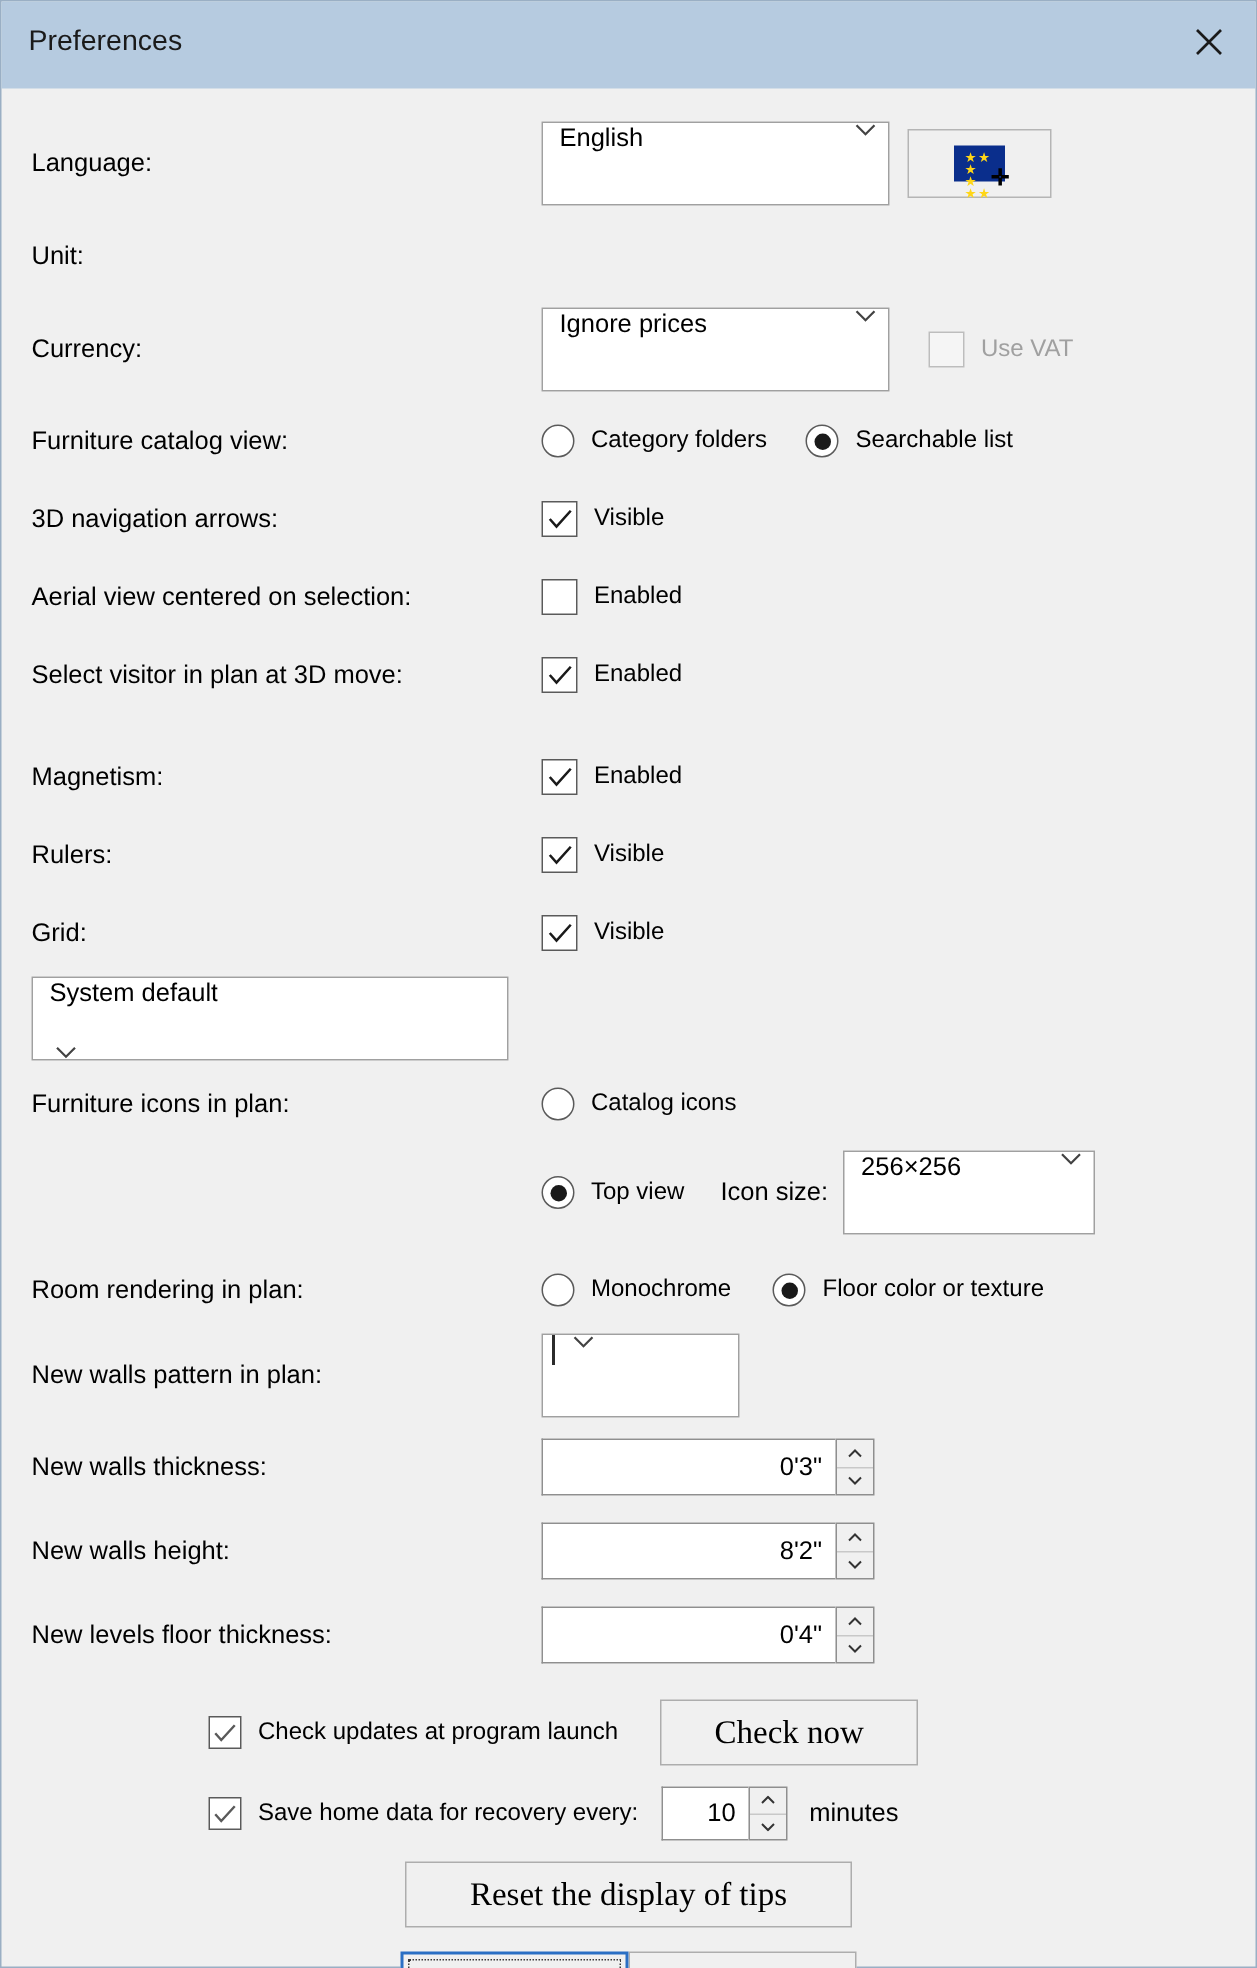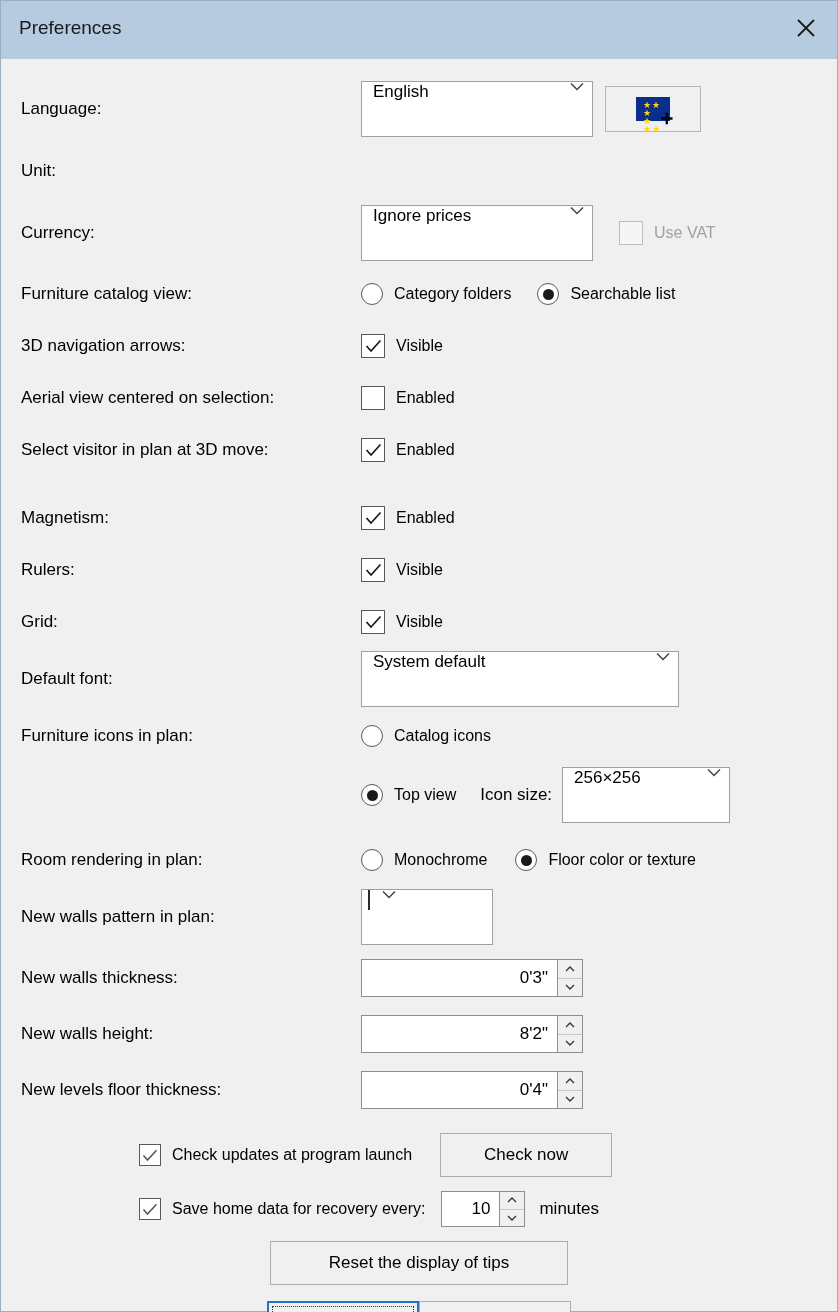--- a/index.html
+++ b/index.html
@@ -87,21 +87,21 @@
     display: flex;
     align-items: center;
     justify-content: center;
     color: #444;
   }
   .chev svg { display: block; }
 
   .combo-lang { width: 232px; }
   .combo-unit { width: 232px; }
   .combo-cur  { width: 232px; }
-  .combo-font { width: 318px; }
+  .combo-font { width: 318px; flex-direction: column; }
   .combo-icon { width: 168px; }
   .combo-pattern { width: 132px; padding-left: 6px; }
 
   
   .flag-btn {
     box-sizing: border-box;
     width: 96px;
     height: 46px;
     border: 1px solid #b5b5b5;
     background: #f0f0f0;
@@ -243,27 +243,28 @@
       #fff 2px 9px
     );
   }
 
   
   .btn {
     box-sizing: border-box;
     border: 1px solid #adadad;
     background: #f0f0f0;
     height: 44px;
-    font-size: 17px;
+    font-size: 22px;
     color: #000;
     display: inline-flex;
     align-items: center;
     justify-content: center;
     padding: 0 18px;
     cursor: default;
+    font-family: Liberation Serif, serif;
   }
   .btn-check-now { width: 172px; }
   .btn-reset { width: 298px; }
   .btn-ok {
     width: 152px;
     height: 46px;
     border: 2px solid #2a6fc4;
     background: #f0f0f0;
     position: relative;
   }
@@ -434,21 +435,20 @@
               <path d="M1.5 7 L6 12 L15.5 1.5" stroke="#1a1a1a" stroke-width="1.7" fill="none"></path>
             </svg>
         </span>
         <span class="cb-text">Visible</span>
       </div>
     </div>
 
     <div class="gap-10"></div>
 
     <div class="row" style="min-height:48px">
-      <div class="label lbl-col">Default font:</div>
       <div class="combo combo-font">
         <span class="cval">System default</span>
         <span class="chev">
           <svg width="14" height="9" viewBox="0 0 14 9">
               <path d="M1 1.5 L7 7.5 L13 1.5" stroke="#444" stroke-width="1.5" fill="none"></path>
             </svg>
         </span>
       </div>
     </div>
 

